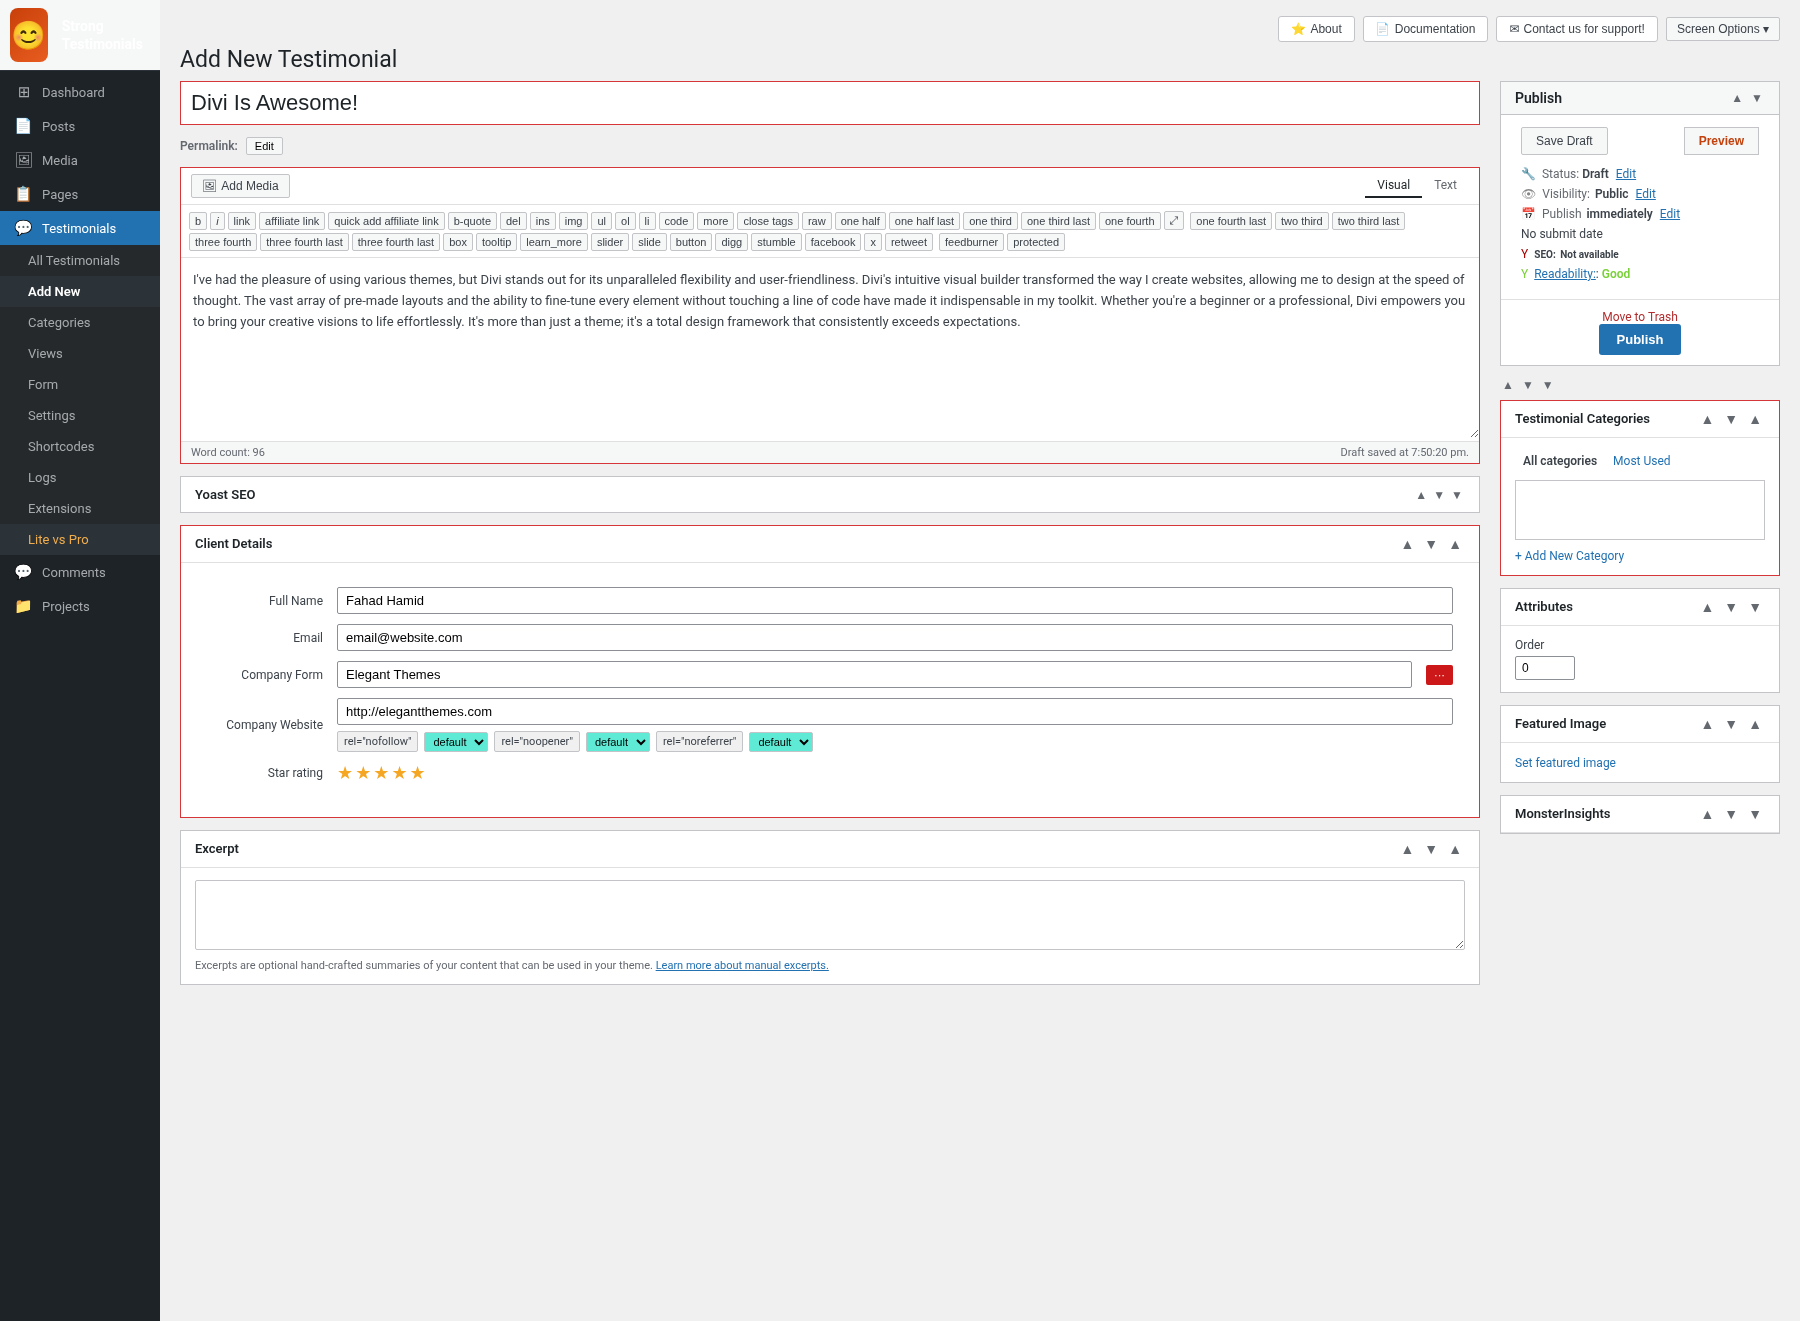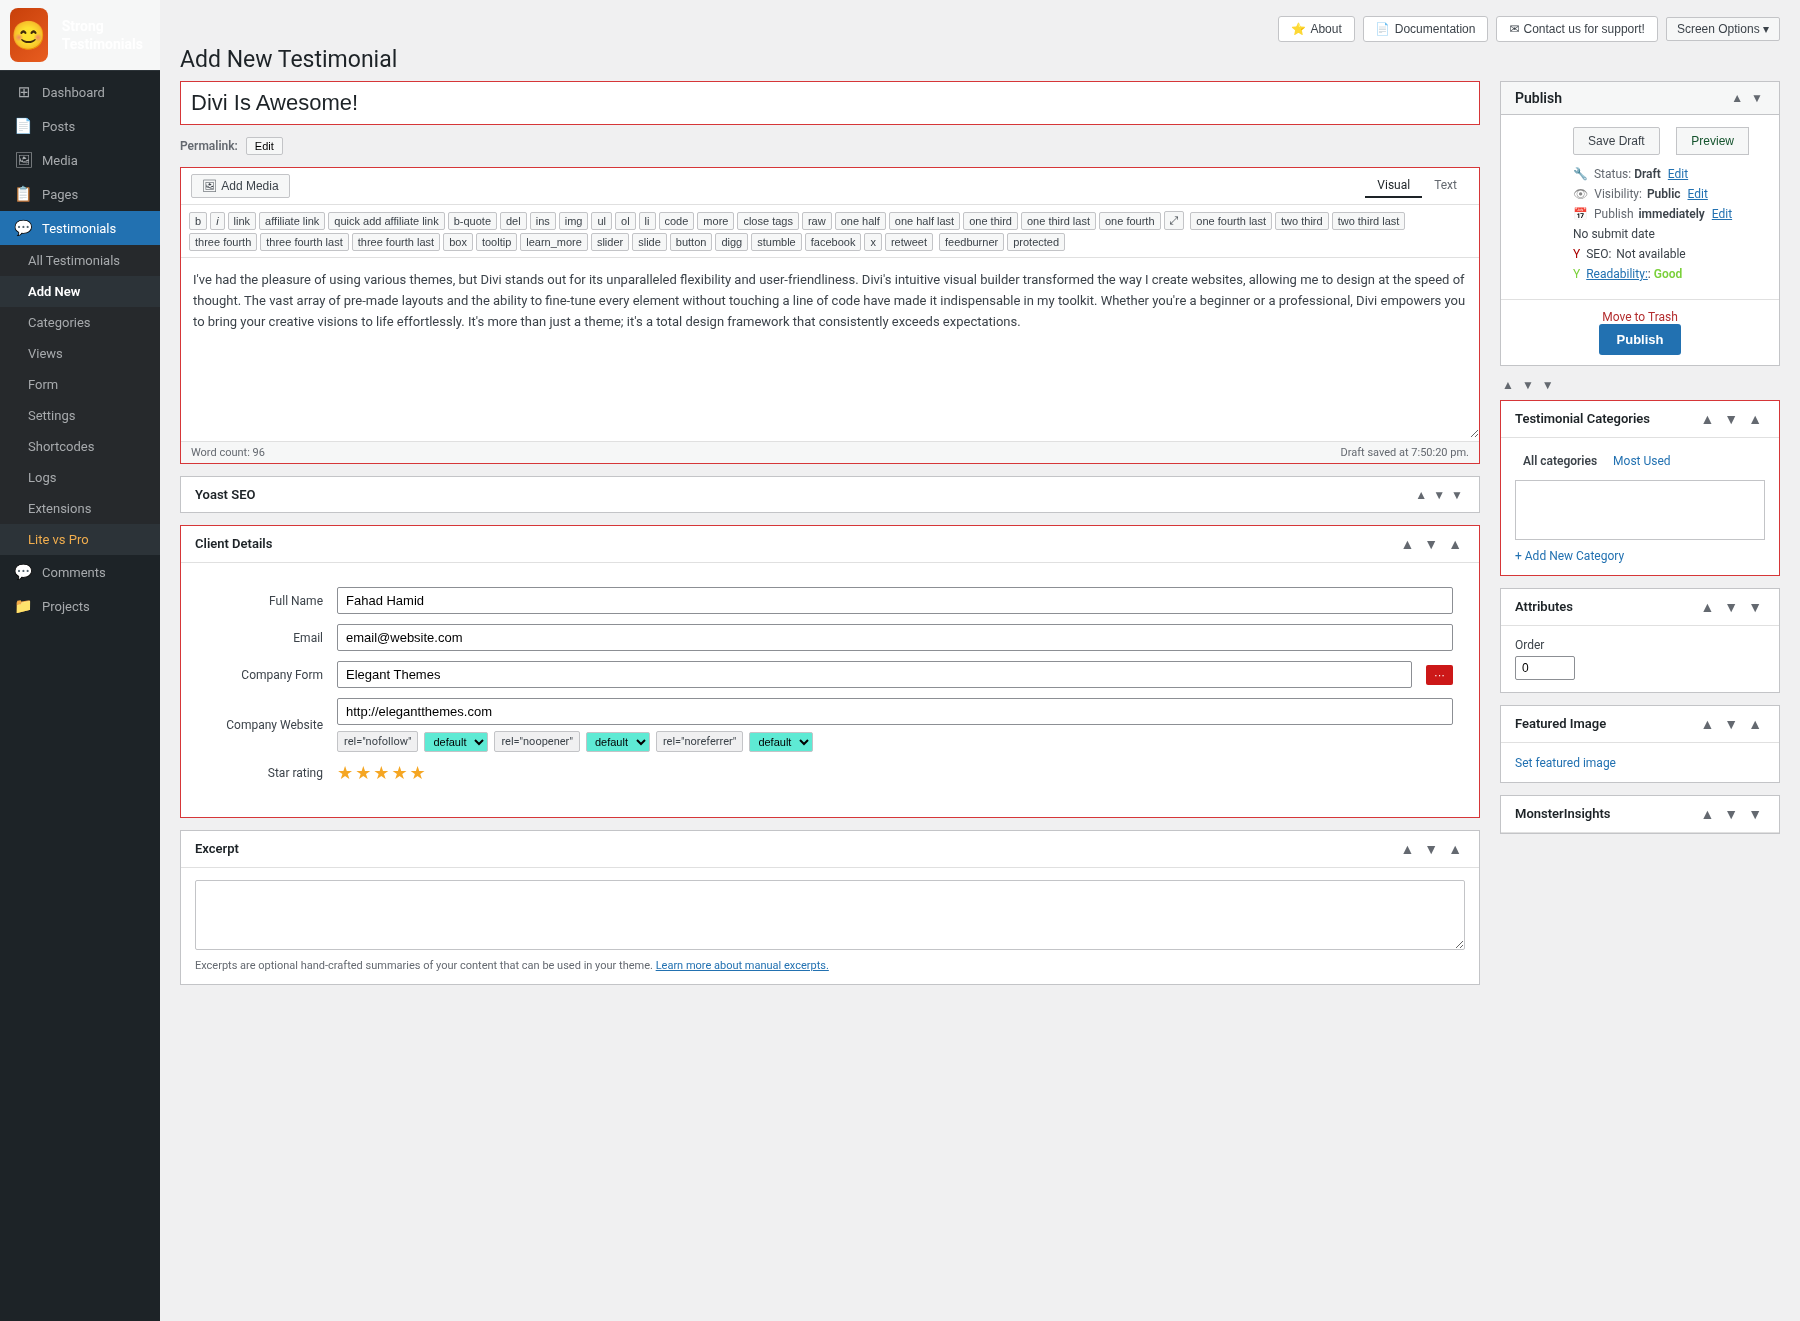--- a/index.html
+++ b/index.html
@@ -52,24 +52,24 @@
     .meta-box-title { font-size: 13px; font-weight: 600; color: #1d2327; }
     .meta-box-controls { display: flex; gap: 4px; }
     .meta-ctrl-btn { background: none; border: none; cursor: pointer; color: #646970; font-size: 14px; padding: 0 3px; }
     .meta-box-content { padding: 12px 14px; }
 
     
     .publish-box { background: #fff; border: 1px solid #c3c4c7; margin-bottom: 12px; }
     .publish-box-header { background: #f6f7f7; padding: 8px 14px; border-bottom: 1px solid #c3c4c7; display: flex; justify-content: space-between; align-items: center; }
     .publish-box-title { font-size: 14px; font-weight: 600; color: #1d2327; }
     .publish-box-controls { display: flex; gap: 4px; }
-    .publish-box-body { padding: 12px 30px; margin-left: 42px; }
+    .publish-box-body { padding: 12px 20px; }
     .publish-btn-row { display: flex; gap: 8px; margin-bottom: 12px; }
     .save-draft-btn { background: #f6f7f7; border: 1px solid #c3c4c7; padding: 6px 14px; font-size: 12px; cursor: pointer; border-radius: 2px; color: #3c434a; }
-    .preview-btn { background: #f6f7f7; border: 1px solid #c3c4c7; padding: 6px 14px; font-size: 12px; cursor: pointer; border-radius: 0; color: #14532d; margin-left: auto; }
+    .preview-btn { background: #f6f7f7; border: 1px solid #c3c4c7; padding: 6px 14px; font-size: 12px; cursor: pointer; border-radius: 0; color: #c2410c; margin-left: auto; font-weight: bold; }
     .move-trash-link { color: #b32d2e; font-size: 12px; cursor: pointer; text-decoration: none; }
     .publish-bottom { display: flex; justify-content: space-between; align-items: center; padding: 10px 14px; border-top: 1px solid #e0e0e0; flex-direction: column; }
     .publish-submit-btn { background: #2271b1; color: #fff; border: none; padding: 8px 18px; font-size: 13px; cursor: pointer; border-radius: 3px; font-weight: 600; }
 
     
     .client-form { padding: 12px; }
     .form-row { display: flex; align-items: center; margin-bottom: 10px; }
     .form-label { width: 130px; text-align: right; padding-right: 14px; font-size: 12px; color: #3c434a; flex-shrink: 0; }
     .form-input { flex: 1; padding: 5px 8px; border: 1px solid #8c8f94; font-size: 13px; border-radius: 2px; outline: none; }
     .company-input-wrap { flex: 1; display: flex; align-items: center; gap: 14px; justify-content: flex-end; }
@@ -456,21 +456,21 @@
                 <a href="#" style="color:#2271b1; font-size:12px; margin-left:4px;">Edit</a>
               </span>
             </div>
 
             <div class="seo-row">
               <span style="color:#3c434a; font-size:12px;">No submit date</span>
             </div>
 
             <div class="seo-row">
               <span style="color:#a00;">Y</span>
-              <span style="font-size:12px;">
+              <span style="font-size:10px;font-weight:bold;">
                 <span>SEO:</span>
                 <span style="color:#3c434a; margin-left:2px;">Not available</span>
               </span>
             </div>
 
             <div class="seo-row">
               <span style="color:#7ad03a;">Y</span>
               <span style="font-size:12px;">
                 <a href="#" style="color:#2271b1;">Readability:</a>:
                 <span style="color:#7ad03a; font-weight:600;">Good</span>

